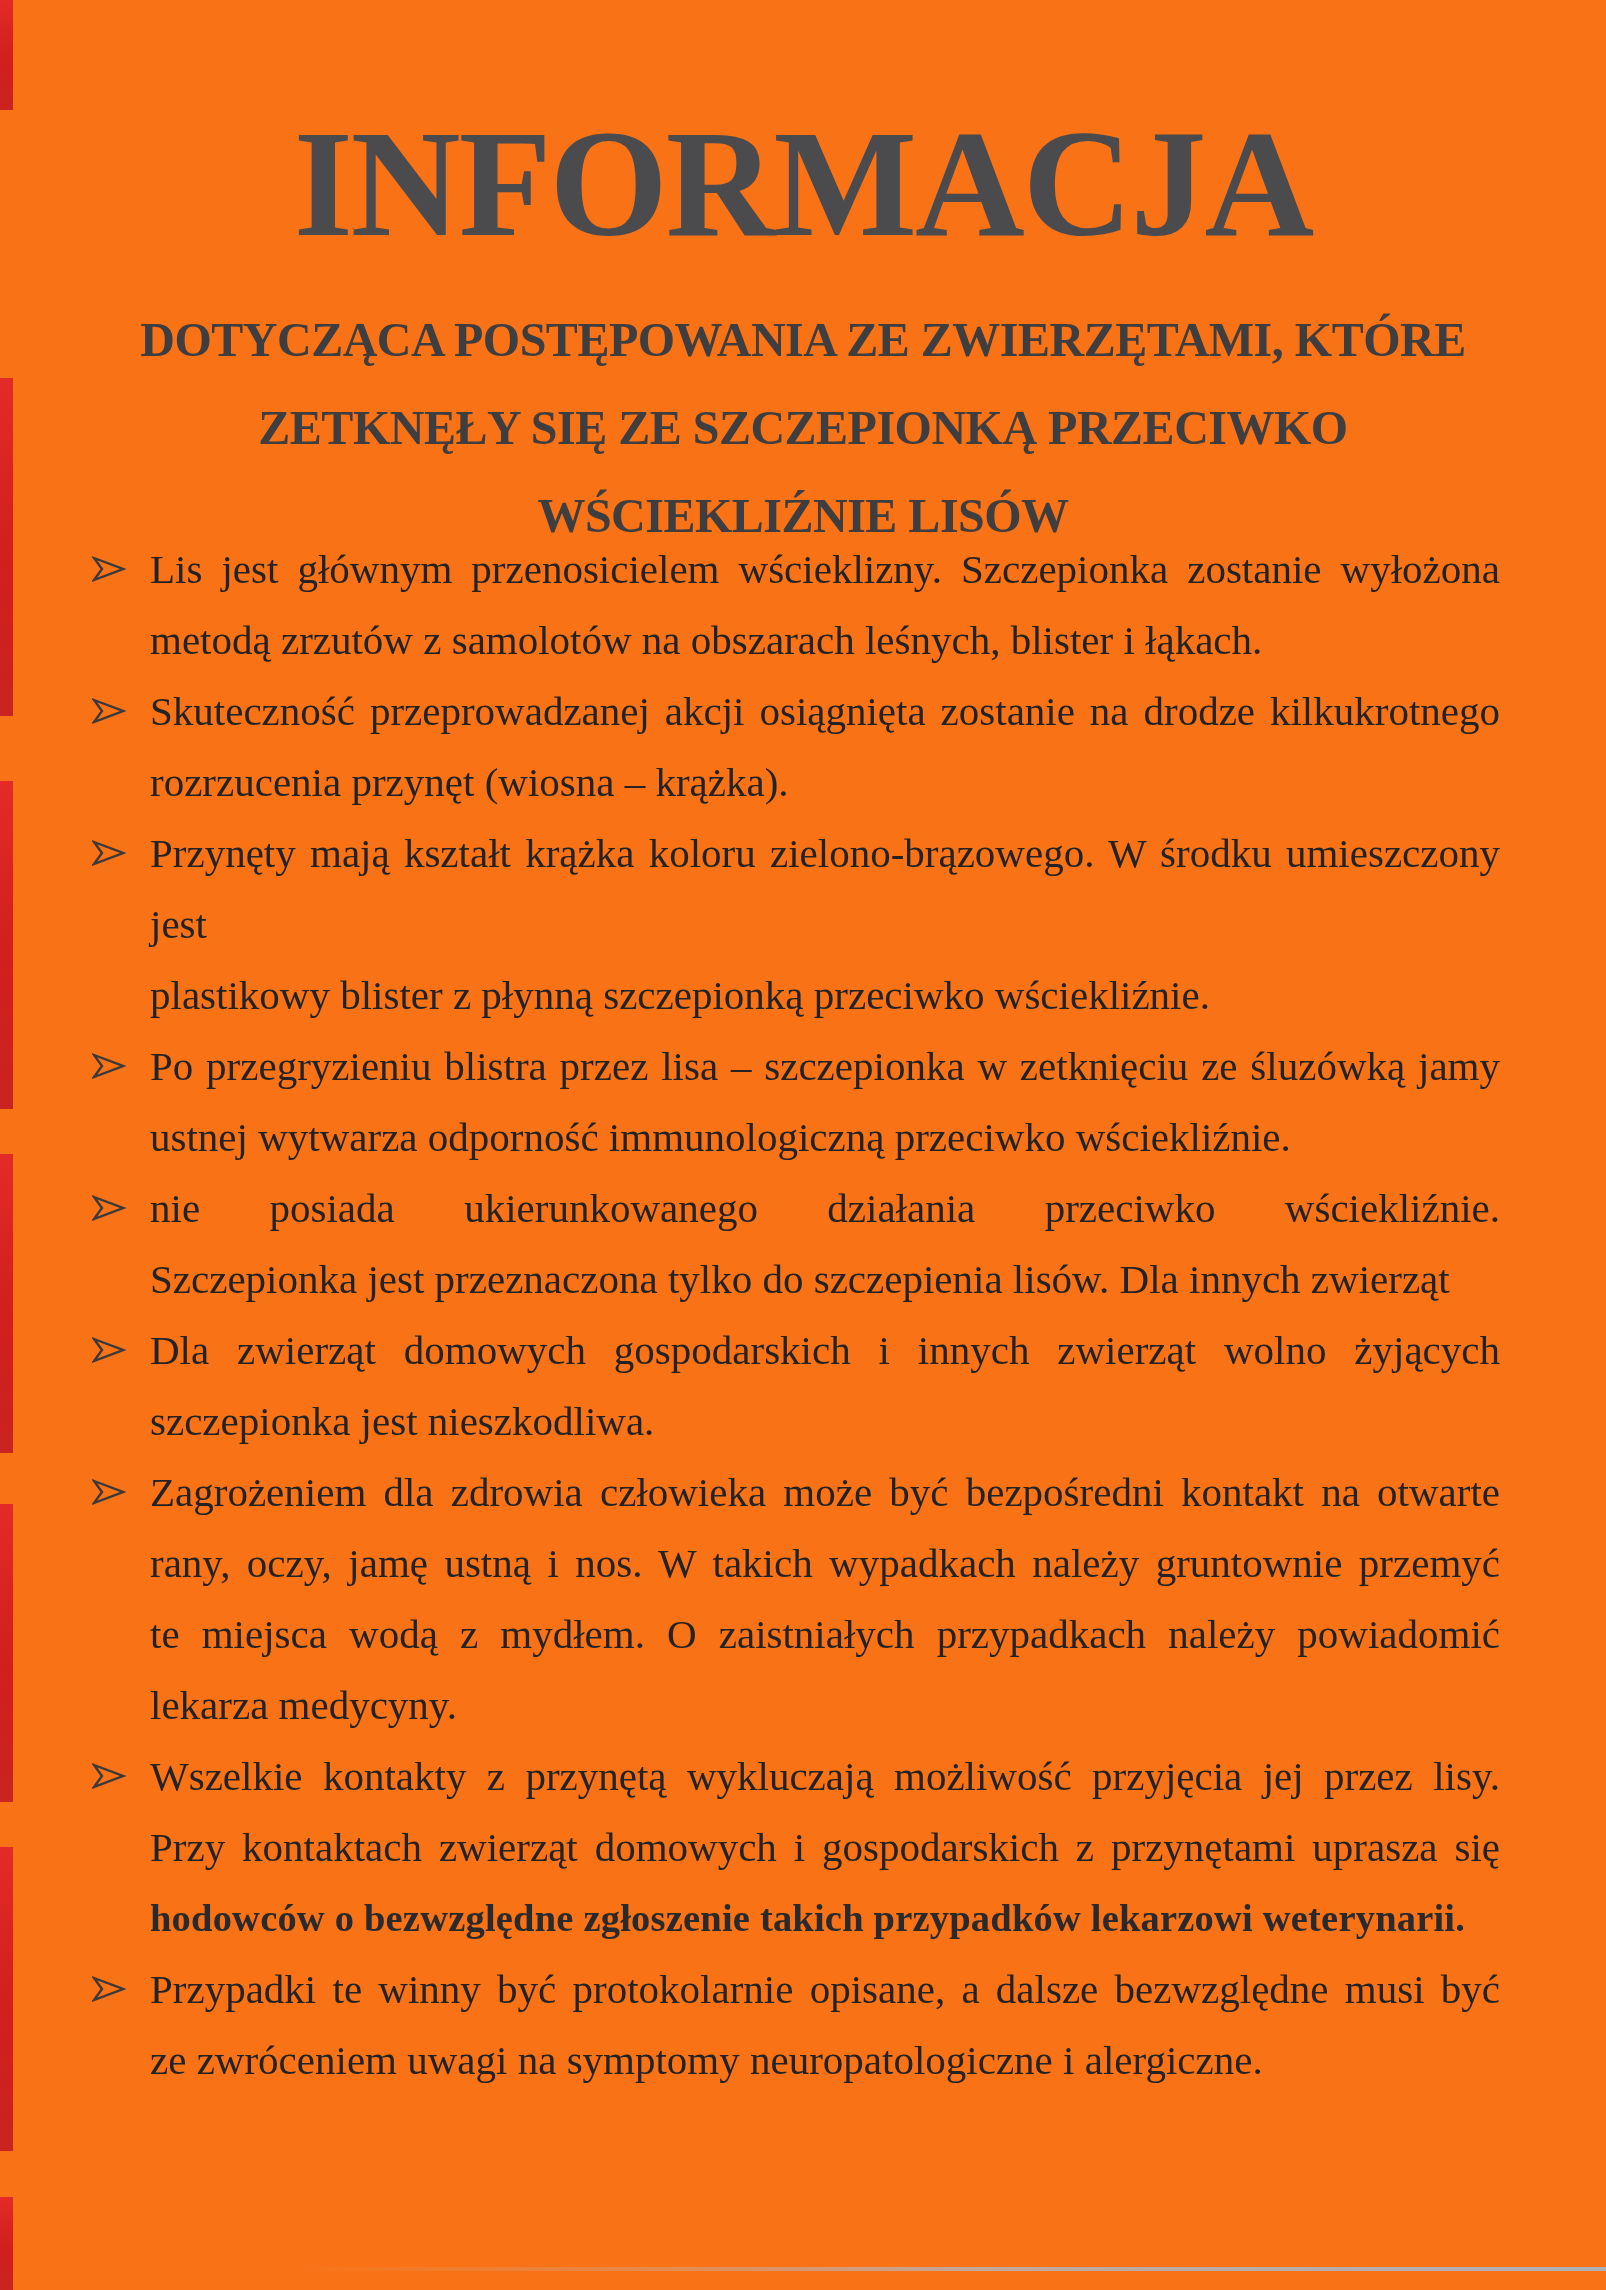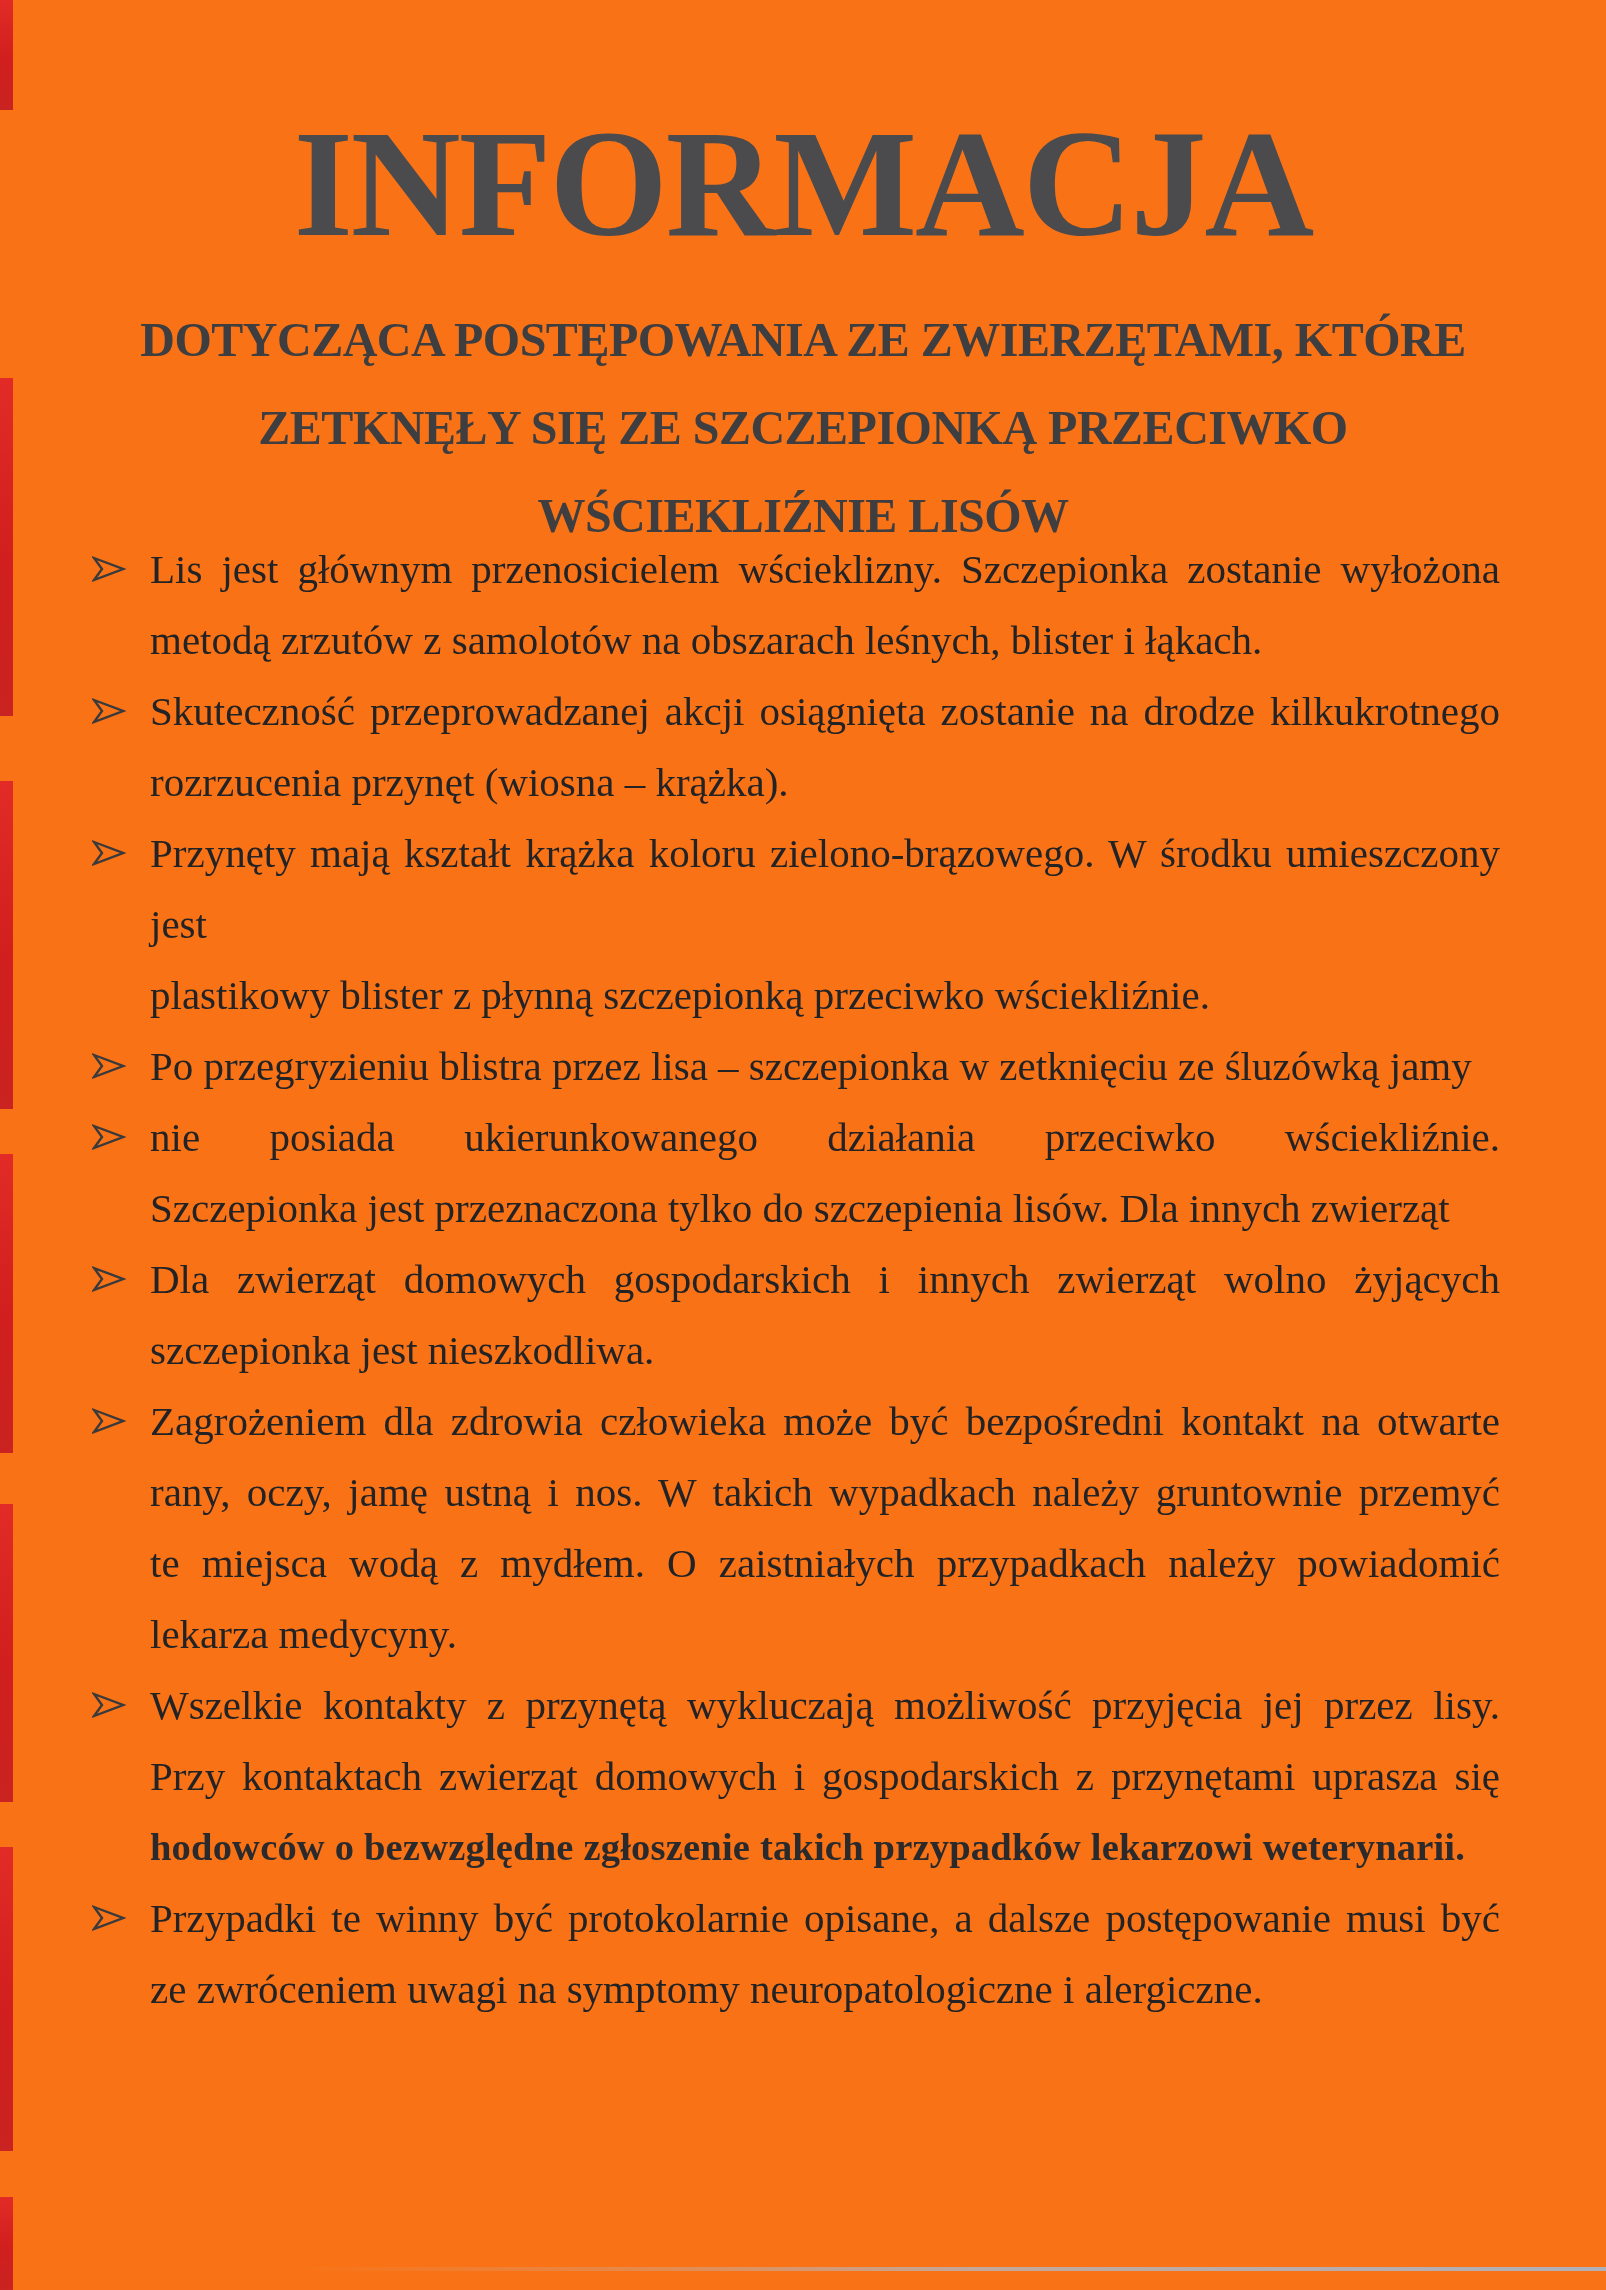--- a/index.html
+++ b/index.html
@@ -117,20 +117,21 @@
       <div class="line">plastikowy blister z płynną szczepionką przeciwko wściekliźnie.</div>
     </li>
 
     <li class="bullet">
       <span class="arrow-wrap">
         <svg width="34" height="28" viewBox="0 0 34 28">
             <path d="M2 3 L31 14 L2 25 L10 14 Z" fill="none" stroke="#3a3a3c" stroke-width="2.4" stroke-linejoin="miter"></path>
           </svg>
       </span>
       <div class="line">Po przegryzieniu blistra przez lisa – szczepionka w zetknięciu ze śluzówką jamy</div>
+      <div class="line">ustnej wytwarza odporność immunologiczną przeciwko wściekliźnie.</div>
     </li>
 
     <li class="bullet">
       <span class="arrow-wrap">
         <svg width="34" height="28" viewBox="0 0 34 28">
             <path d="M2 3 L31 14 L2 25 L10 14 Z" fill="none" stroke="#3a3a3c" stroke-width="2.4" stroke-linejoin="miter"></path>
           </svg>
       </span>
       <div class="line">nie posiada ukierunkowanego działania przeciwko wściekliźnie.</div>
       <div class="line">Szczepionka jest przeznaczona tylko do szczepienia lisów. Dla innych zwierząt</div>
@@ -168,21 +169,21 @@
       <div class="line">Przy kontaktach zwierząt domowych i gospodarskich z przynętami uprasza się</div>
       <div class="line heavy">hodowców o bezwzględne zgłoszenie takich przypadków lekarzowi weterynarii.</div>
     </li>
 
     <li class="bullet">
       <span class="arrow-wrap">
         <svg width="34" height="28" viewBox="0 0 34 28">
             <path d="M2 3 L31 14 L2 25 L10 14 Z" fill="none" stroke="#3a3a3c" stroke-width="2.4" stroke-linejoin="miter"></path>
           </svg>
       </span>
-      <div class="line">Przypadki te winny być protokolarnie opisane, a dalsze postępowanie musi być</div>
+      <div class="line">Przypadki te winny być protokolarnie opisane, a dalsze bezwzględne musi być</div>
       <div class="line">ze zwróceniem uwagi na symptomy neuropatologiczne i alergiczne.</div>
     </li>
 
   </ul>
 
   <div class="bottom-line"></div>
 
 </div>
 
 </body></html>

